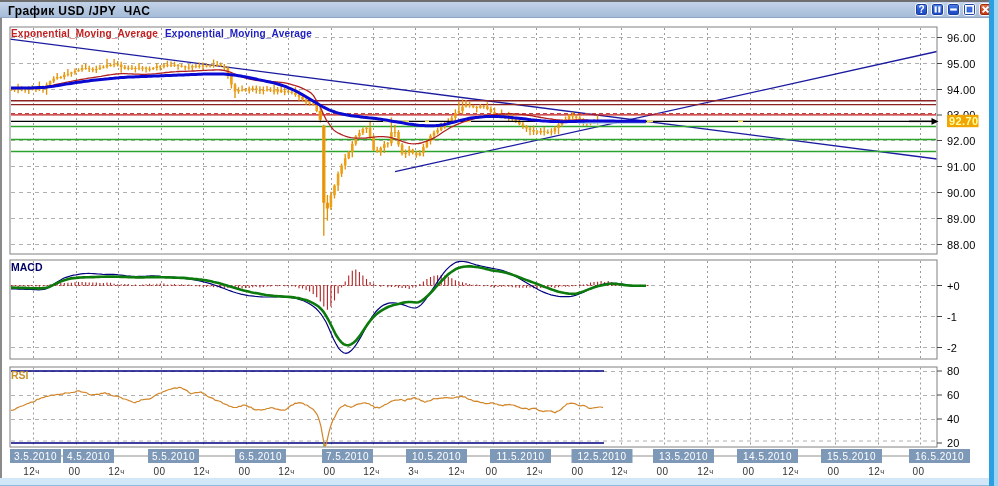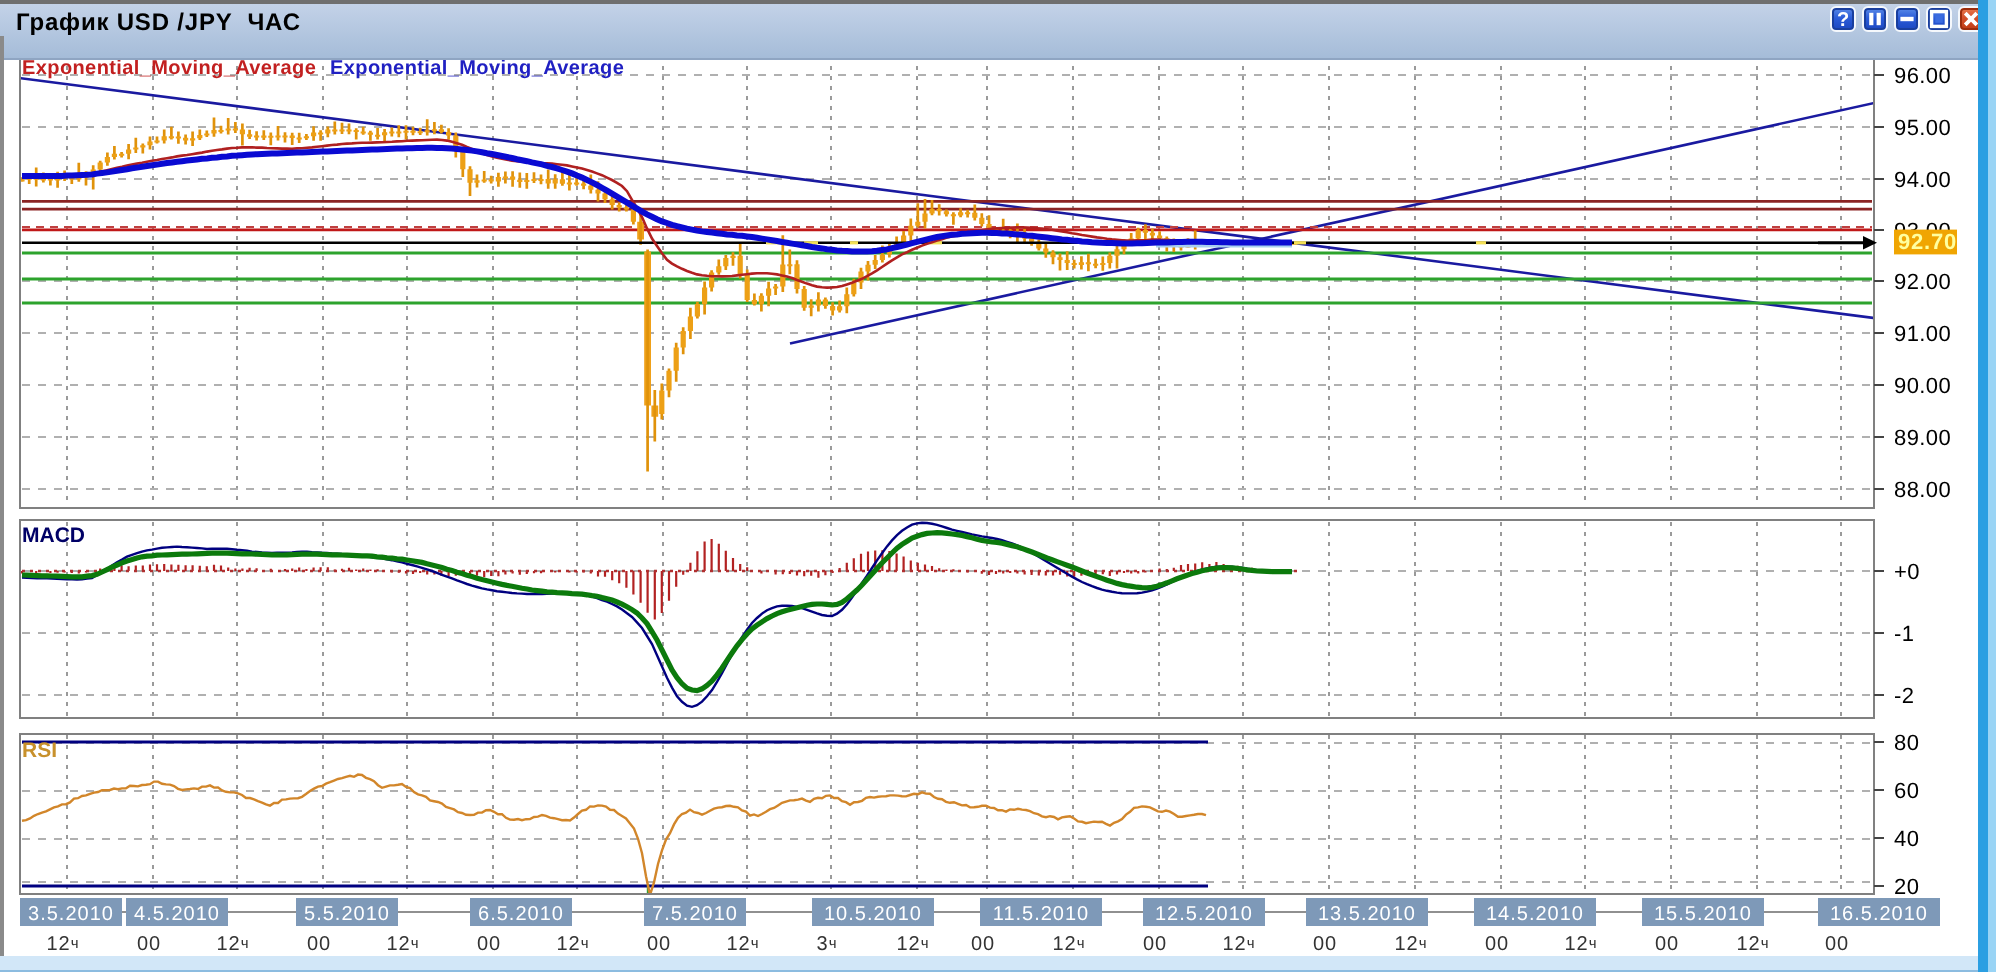--- a/index.html
+++ b/index.html
@@ -1,16 +1,16 @@
 <!DOCTYPE html>
 <html><head><meta charset="utf-8"><style>
 *{margin:0;padding:0;box-sizing:border-box}
 html,body{width:998px;height:486px;overflow:hidden;background:#fff;font-family:"Liberation Sans",sans-serif;-webkit-font-smoothing:antialiased}
 #top{position:absolute;left:0;top:0;width:998px;height:2px;background:#6f6f6f}
-#title{position:absolute;left:0;top:2px;width:998px;height:28px;background:linear-gradient(#c3d2e8,#a5bcd8);border-bottom:1px solid #8fa5c2}
+#title{position:absolute;left:0;top:2px;width:998px;height:16px;background:linear-gradient(#c3d2e8,#a5bcd8);border-bottom:1px solid #8fa5c2}
 #title span{position:absolute;left:8px;top:2px;font-size:12px;font-weight:bold;color:#000;letter-spacing:0.4px}
 .btn{position:absolute;top:3px;width:13px;height:13px;border-radius:3px;border:1px solid #f5f8fc;
 background:linear-gradient(#5a8ae8 0%,#2b5cd8 45%,#1c47c0 100%);box-shadow:inset 0 0 0 1px #1a3f9e}
 .btn.red{background:linear-gradient(#ea7a4e 0%,#d4502a 45%,#c03b14 100%);box-shadow:inset 0 0 0 1px #9c2c0c}
 .glyph{position:absolute;left:0;top:0;width:11px;height:11px}
 #rightedge1{position:absolute;left:989px;top:0;width:5px;height:486px;background:#2b9fe2}
 #rightedge2{position:absolute;left:994px;top:0;width:4px;height:486px;background:#99d4f5}
 #bottomstrip{position:absolute;left:0;top:478px;width:989px;height:8px;background:#d2e7f8;border-bottom:1px solid #8cbce0}
 #leftedge{position:absolute;left:0;top:18px;width:2px;height:468px;background:#8a8a8a}
 #chart{position:absolute;left:0;top:0}

